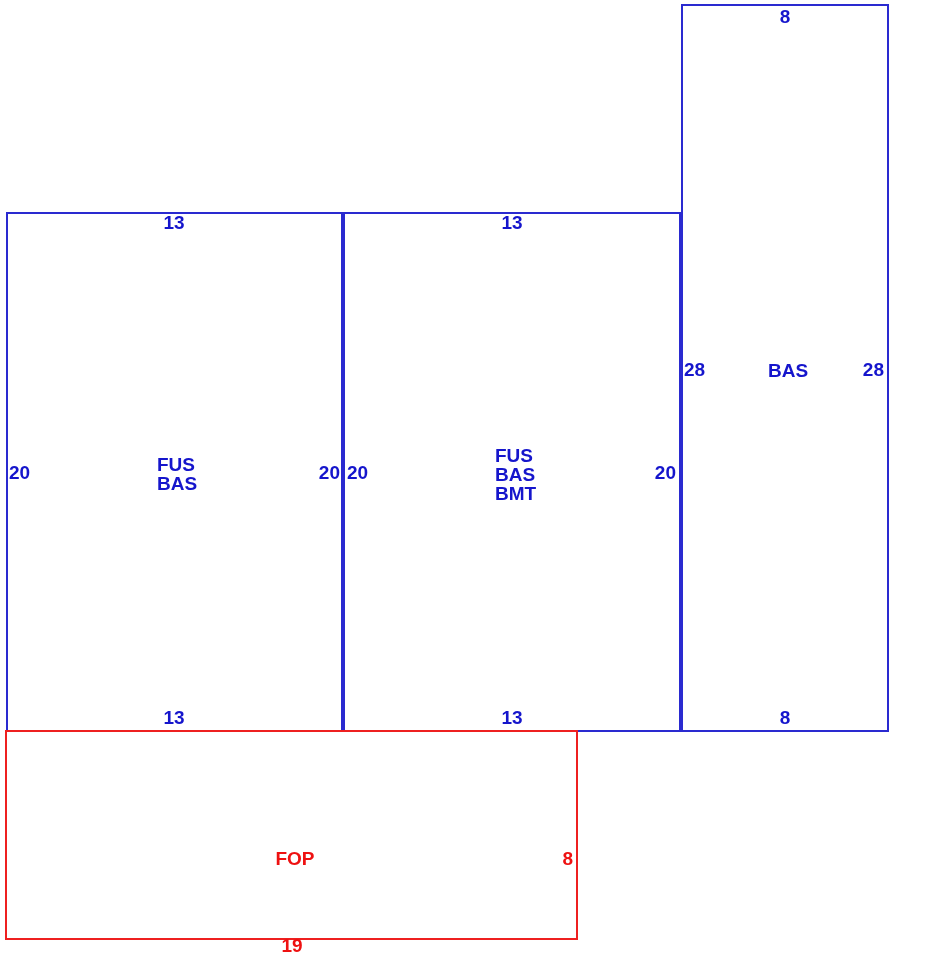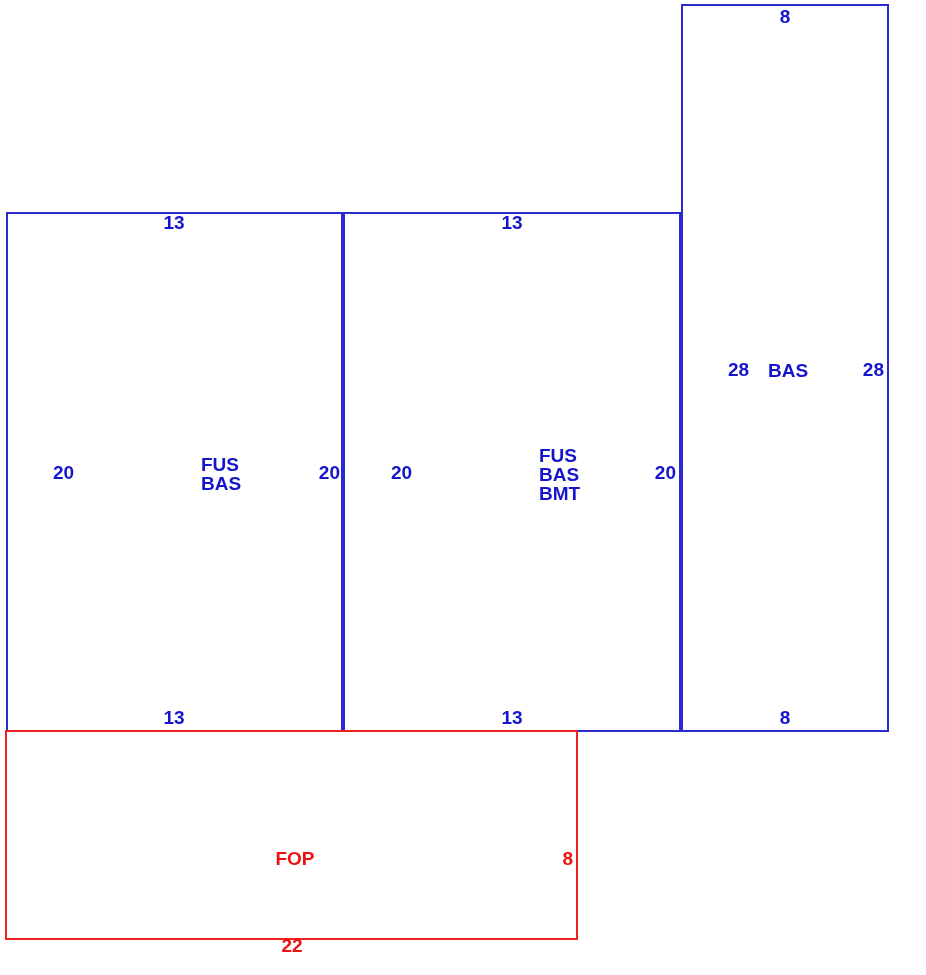--- a/index.html
+++ b/index.html
@@ -31,21 +31,21 @@
   .r-fop       { left: 5px;   top: 730px; width: 573px; height: 210px; }
 
   .lbl {
     position: absolute;
     line-height: 19px;
     white-space: pre;
   }
   .lbl.blue { color: #1515cc; }
   .lbl.red  { color: #ee1111; margin-top: 20px; }
   .cx  { transform: translateX(-50%); }
-  .cy  { transform: translateY(-50%); padding-left: 44px; }
+  .cy  { transform: translateY(-50%); }
   .cxy { transform: translate(-50%, -50%); }
 
   
   .d-a-top    { left: 174px; top: 213px; }
   .d-a-bottom { left: 174px; top: 708px; }
   .d-a-left   { left: 9px;   top: 472px; }
   .d-a-right  { right: 586px; top: 472px; }
   .l-a        { left: 157px; top: 474px; text-align: left; }
 
   
@@ -89,16 +89,16 @@
   <div class="lbl blue cy d-b-right">20</div>
   <div class="lbl blue cy l-b"><span>FUS</span><br><span>BAS</span><br><span>BMT</span></div>
 
   <div class="lbl blue cx d-c-top">8</div>
   <div class="lbl blue cx d-c-bottom">8</div>
   <div class="lbl blue cy d-c-left">28</div>
   <div class="lbl blue cy d-c-right">28</div>
   <div class="lbl blue cxy l-c">BAS</div>
 
   <div class="lbl red cy d-d-right">8</div>
-  <div class="lbl red cx d-d-bottom">22</div>
+  <div class="lbl red cx d-d-bottom">19</div>
   <div class="lbl red cxy l-d">FOP</div>
 
 </div>
 
 </body></html>

